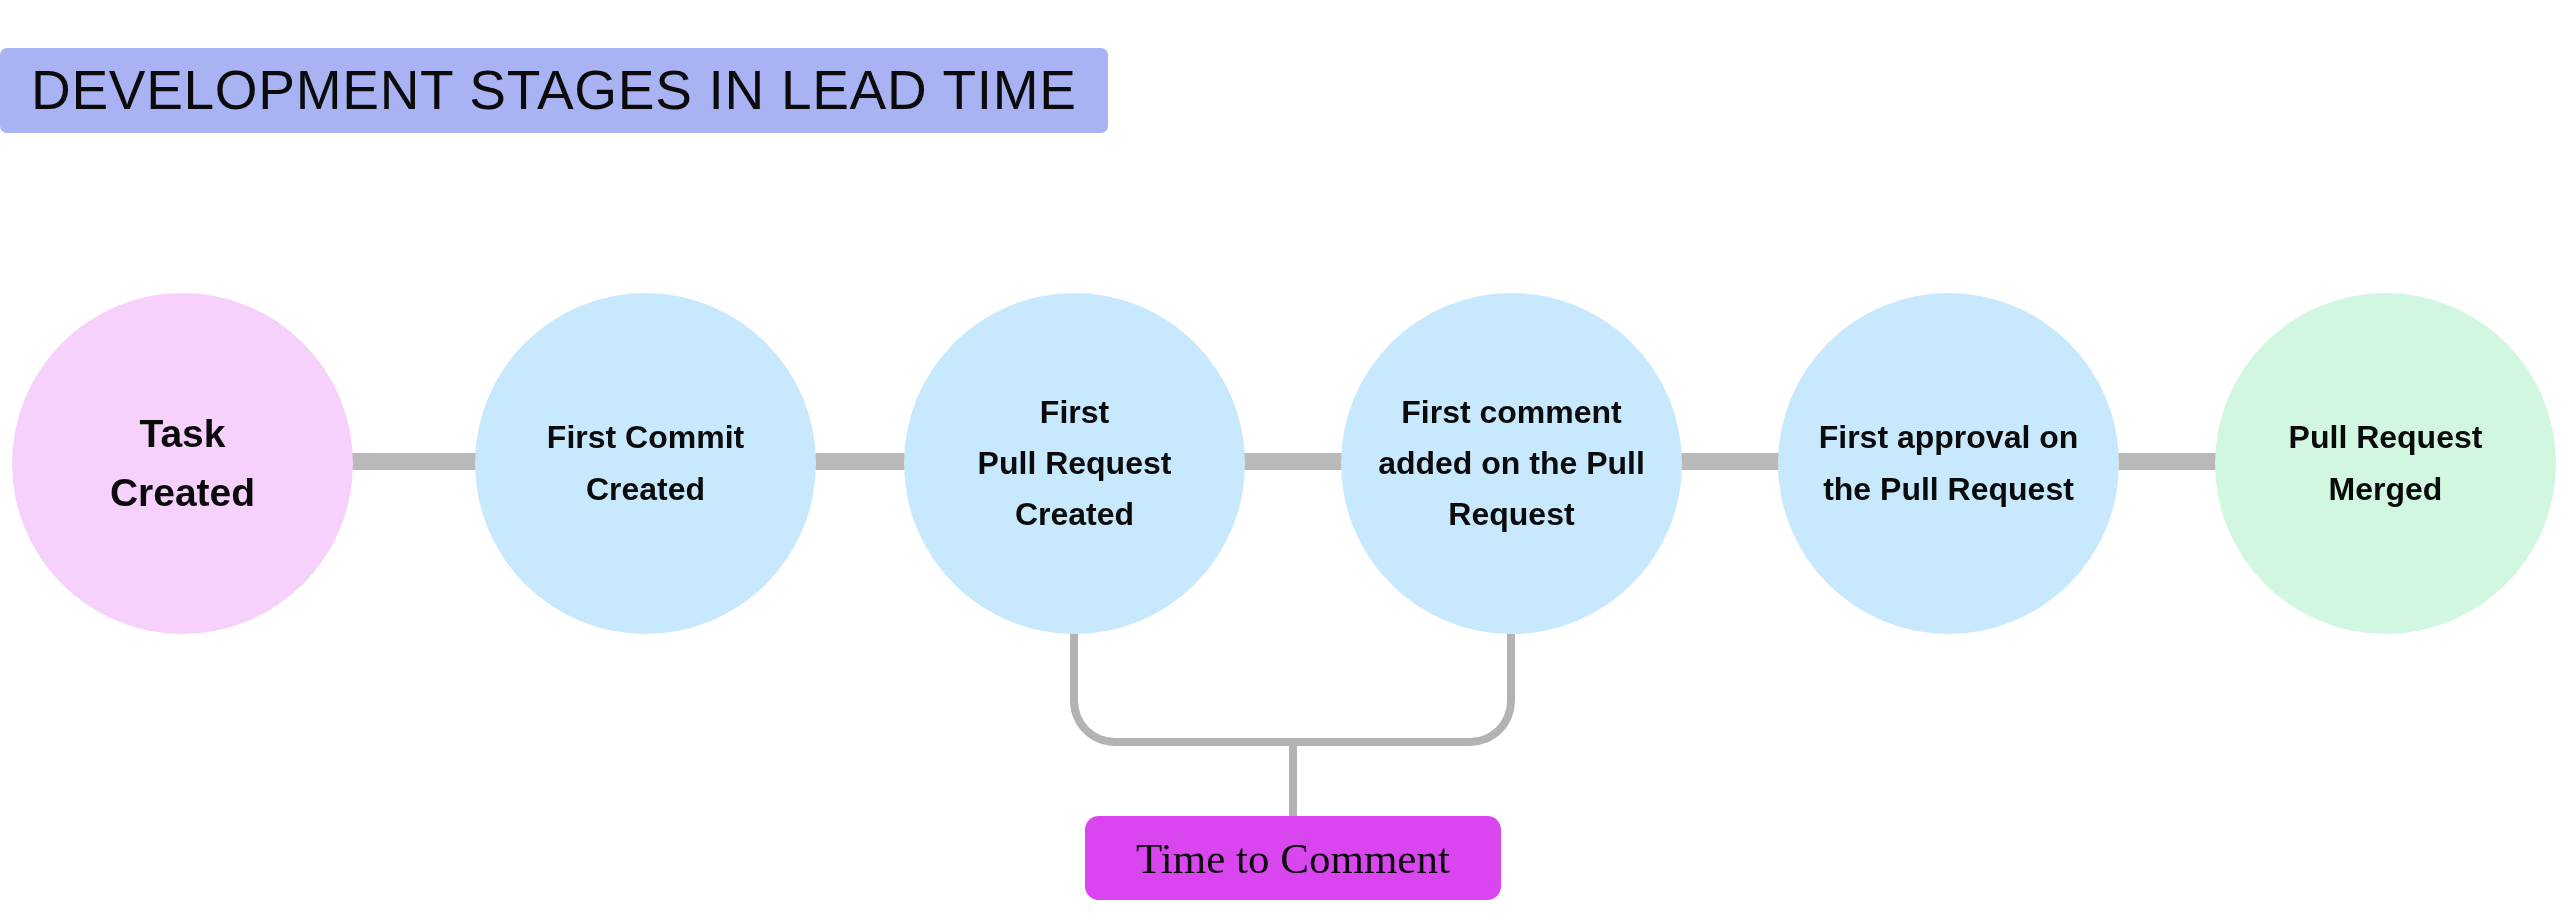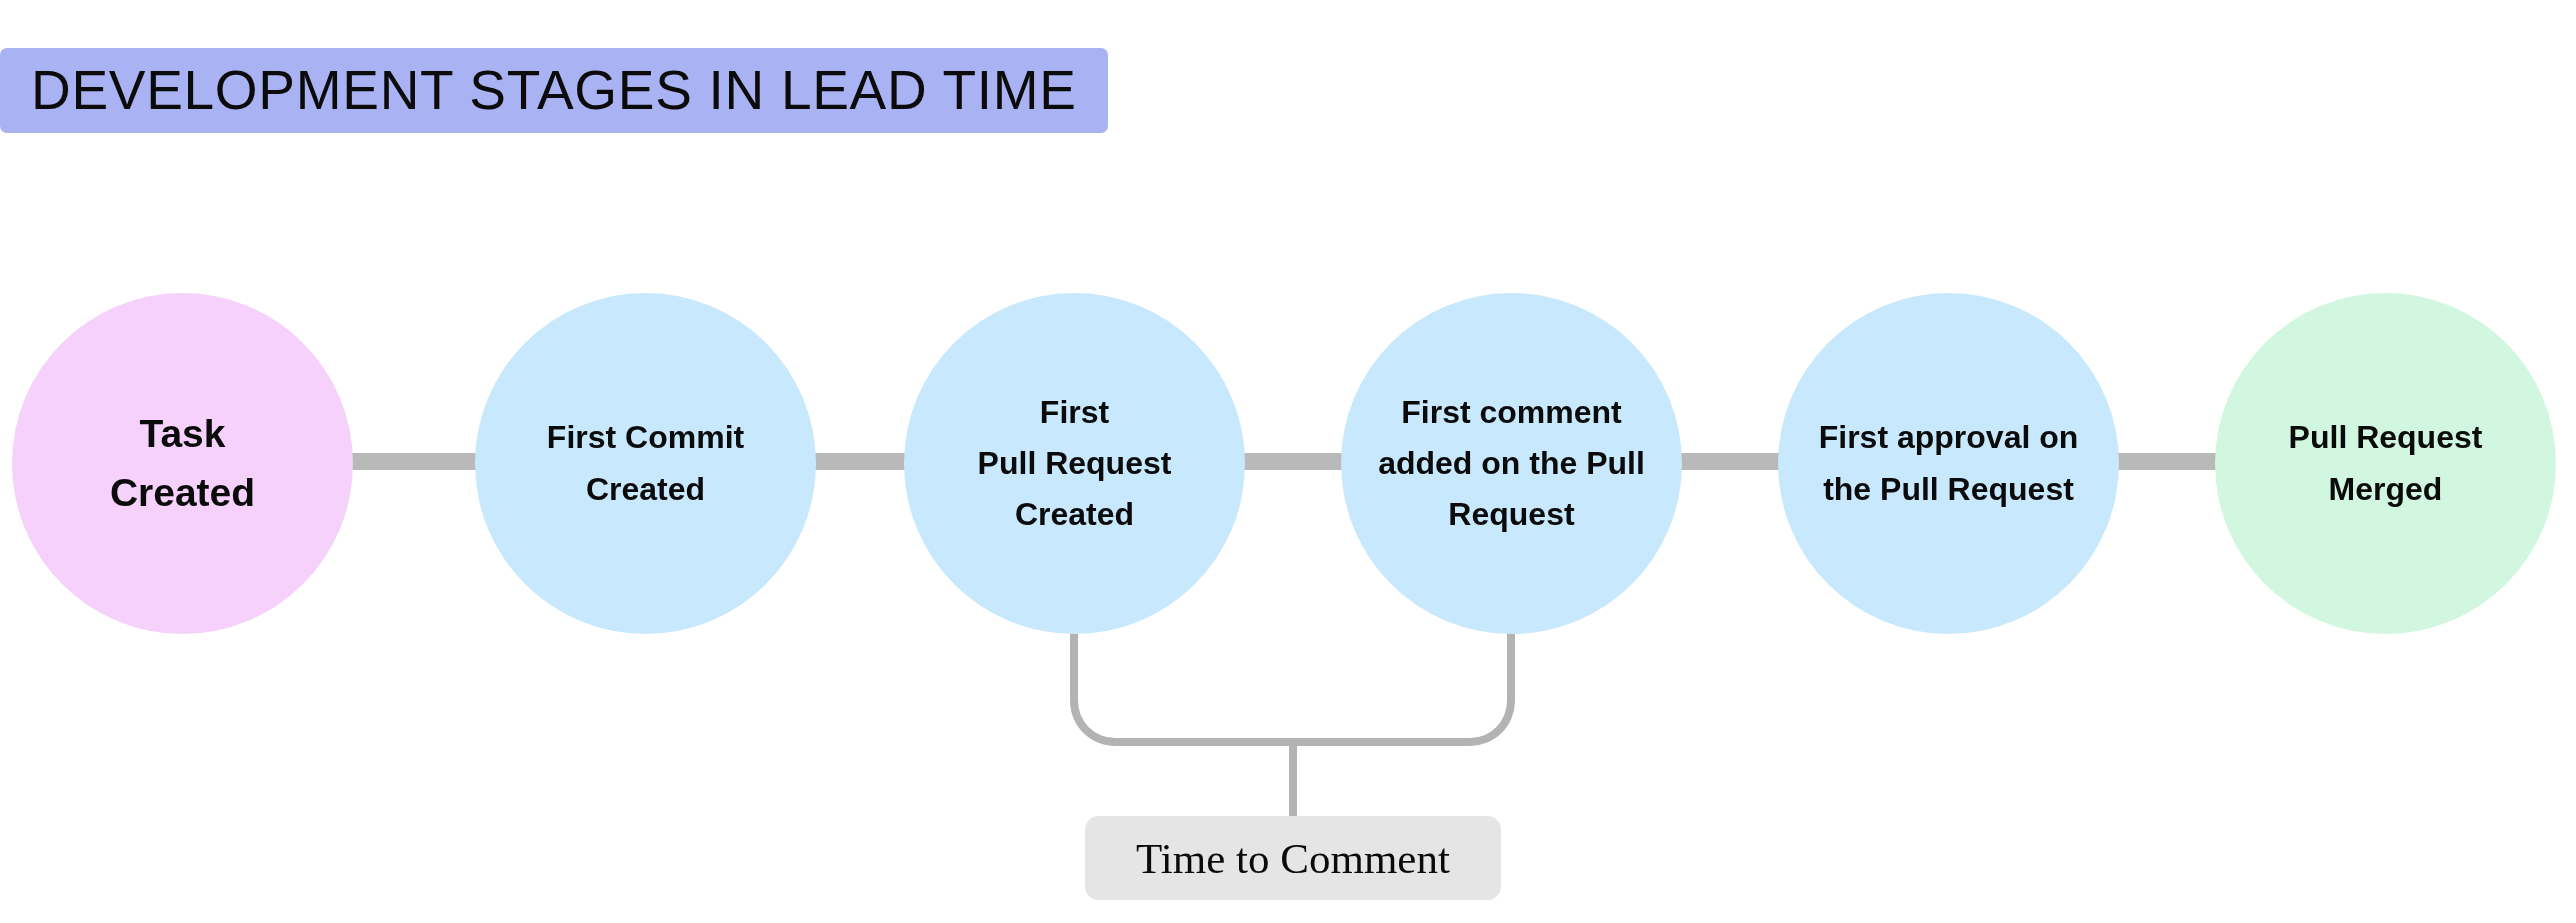--- a/index.html
+++ b/index.html
@@ -116,18 +116,18 @@
   <div class="circle s4" style="background: rgb(200, 233, 253);">
     <span class="circle-label">First approval on
 the Pull Request</span>
   </div>
 
   <div class="circle s5" style="background: rgb(209, 247, 224);">
     <span class="circle-label">Pull Request
 Merged</span>
   </div>
 
-  <div class="annotation" style="background: #e5e5e5;">
+  <div class="annotation" style="background: #d946ef;">
     <span class="annotation-label">Time to Comment</span>
   </div>
 
 </div>
 
 
 </body></html>

